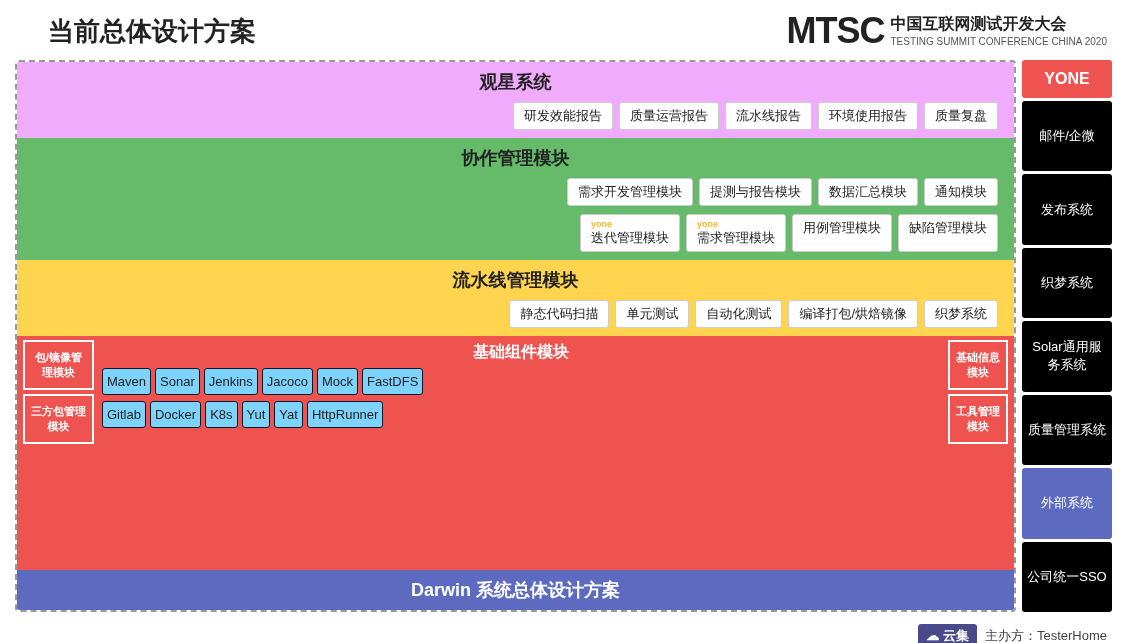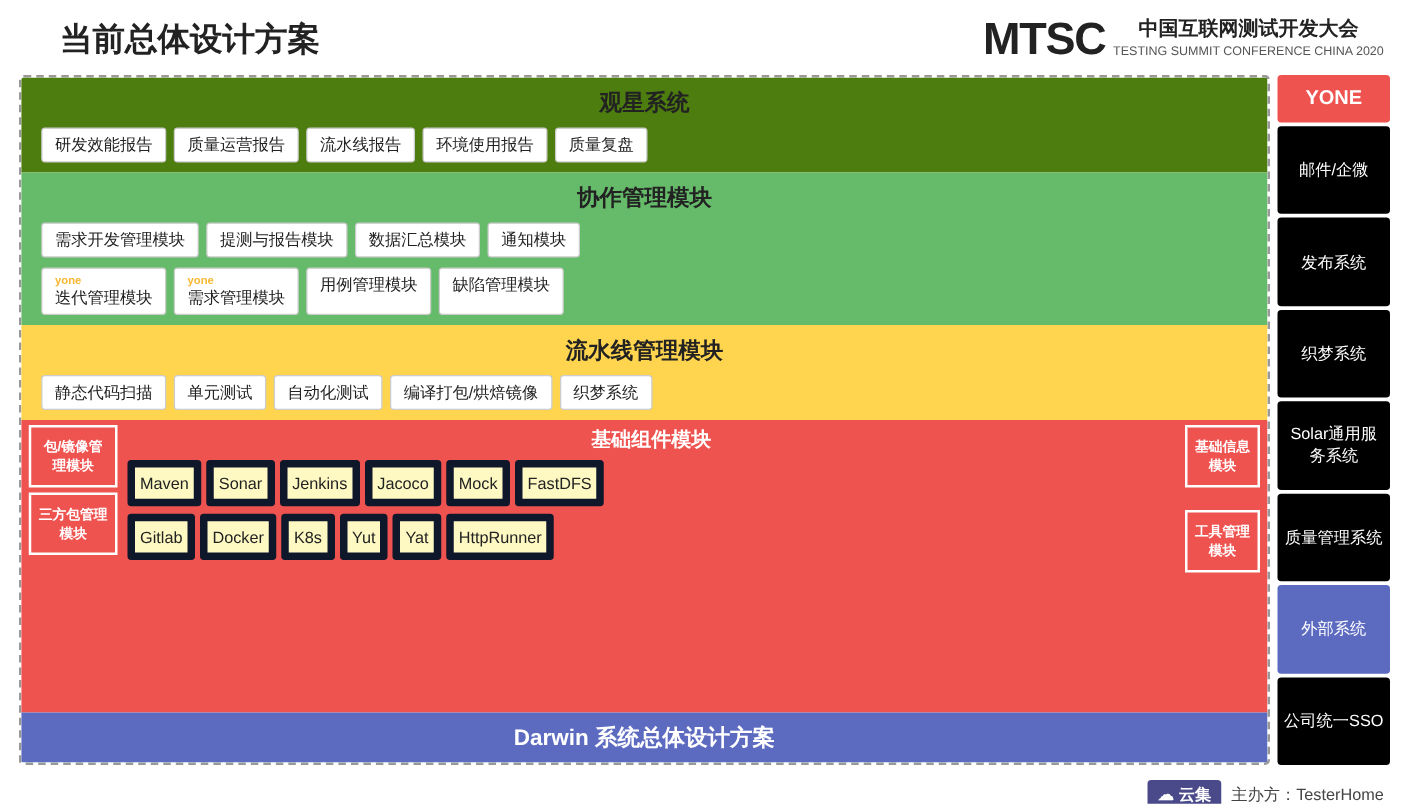--- a/index.html
+++ b/index.html
@@ -23,21 +23,20 @@
     .header-title {
       font-size: 26px;
       font-weight: bold;
       color: #222;
       margin-left: 28px;
     }
     .mtsc-logo {
       display: flex;
       align-items: center;
       gap: 6px;
-      text-align: center;
     }
     .mtsc-text {
       font-size: 36px;
       font-weight: 900;
       color: #222;
       letter-spacing: -1px;
     }
     .mtsc-sub {
       display: flex;
       flex-direction: column;
@@ -65,35 +64,35 @@
       border: 2px dashed #999;
       border-radius: 4px;
       display: flex;
       flex-direction: column;
       overflow: hidden;
       background: #fff;
     }
 
     
     .layer-guanxing {
-      background: #4d7c0f;
+      background: #f0abfc;
       padding: 4px 8px;
     }
     .layer-title-center {
       text-align: center;
       font-size: 18px;
       font-weight: bold;
       color: #222;
       padding: 4px 0;
     }
     .layer-items-row {
       display: flex;
       gap: 6px;
       padding: 4px 8px;
-      justify-content: flex-start;
+      justify-content: flex-end;
     }
     .white-box {
       background: #fff;
       border: 1px solid #ccc;
       border-radius: 3px;
       padding: 4px 10px;
       font-size: 13px;
       color: #222;
       white-space: nowrap;
     }
@@ -158,32 +157,32 @@
       flex-direction: column;
     }
     .jichu-center-title {
       text-align: center;
       font-size: 16px;
       font-weight: bold;
       color: #fff;
       padding: 2px 0;
     }
     .tool-box {
-      background: #fef9c3;
-      border: 6px solid #0f172a;
+      background: #7dd3fc;
+      border: 1px solid #0f172a;
       border-radius: 3px;
       padding: 5px 4px;
       font-size: 13px;
       color: #222;
       text-align: right;
     }
     .jichu-right {
       display: flex;
       flex-direction: column;
-      gap: 18px;
+      gap: 4px;
     }
     .jichu-right-box {
       background: #ef5350;
       border: 2px solid #fff;
       padding: 4px 6px;
       font-size: 11px;
       font-weight: bold;
       color: #fff;
       text-align: center;
     }

